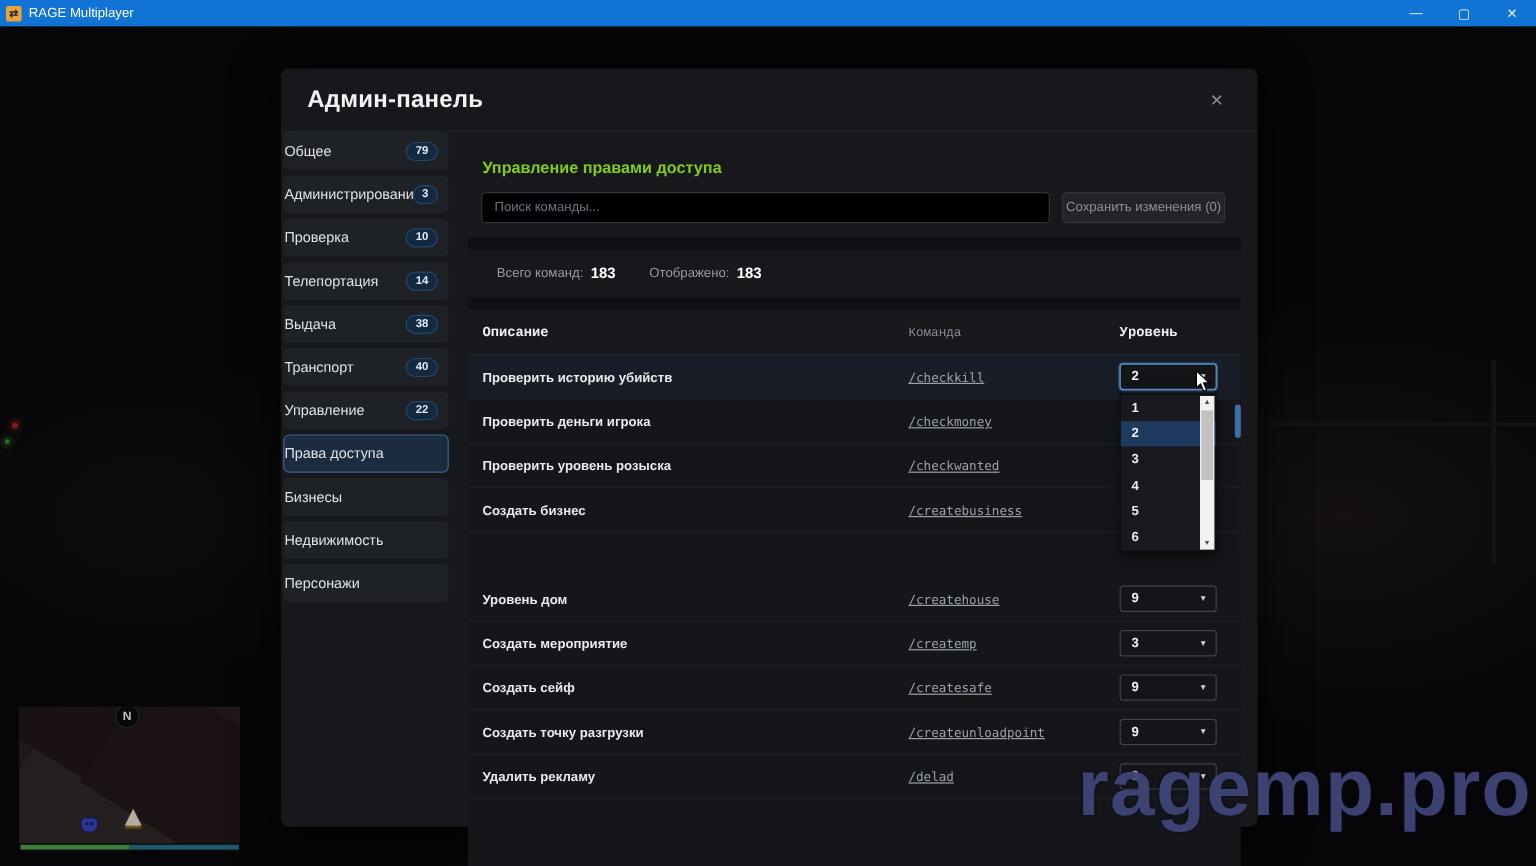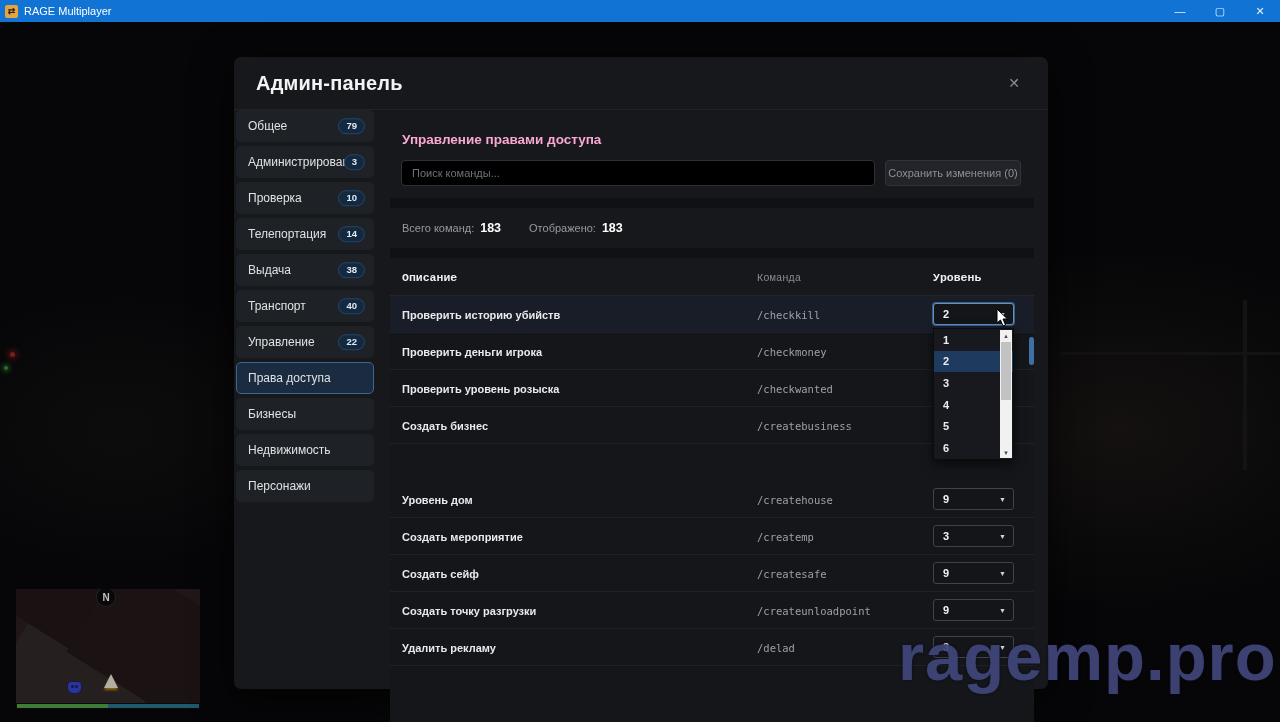--- a/index.html
+++ b/index.html
@@ -36,57 +36,57 @@
   .panel-header { position:absolute; left:0; top:0; width:814px; height:53px;
     border-bottom:1px solid rgba(255,255,255,.05); display:flex; align-items:center; }
   .panel-title { margin-left:22px; color:#f2f3f5; font-size:20px; font-weight:bold; letter-spacing:.2px; }
   .panel-close { position:absolute; right:24px; top:16px; width:20px; height:20px; color:#8a8d93;
     font-size:14px; display:flex; align-items:center; justify-content:center; cursor:default; }
 
   
   .sidebar { position:absolute; left:2px; top:53px; width:138px; }
   .side-item { position:relative; width:138px; height:32px; margin-bottom:4px; background:#1e2126;
     border:1px solid transparent; border-radius:5px; display:flex; align-items:center; color:#dfe1e4; font-size:12px; }
-  .side-item .lbl { margin-left:11px; white-space:nowrap; }
+  .side-item .lbl { white-space:nowrap; }
   .side-item .badge { position:absolute; right:8px; top:50%; transform:translateY(-50%);
     background:#13293f; border:1px solid #26466a; color:#dfeaf6; font-size:9.5px; font-weight:bold;
     padding:2px 7px; border-radius:9px; line-height:1; }
   .side-item .badge:empty { display:none; }
   .side-item.active { background:#1b2b40; border:1px solid #3c6694; }
 
   
   .content { position:absolute; left:156px; top:53px; width:644px; height:579px; background:#101114; }
   .block { background:#17181c; }
   .blk-head { position:absolute; left:0; top:0; width:644px; height:88px; }
-  .section-title { position:absolute; left:12px; top:22px; color:#f9a8d4; font-size:13.5px; font-weight:bold; }
+  .section-title { position:absolute; left:12px; top:22px; color:#84cc16; font-size:13.5px; font-weight:bold; }
   .search-input { position:absolute; left:11px; top:50px; width:474px; height:26px; background:#000000;
     border:1px solid #2e3138; border-radius:4px; color:#d7dade; font-size:11px; padding:0 10px; outline:none; }
   .search-input::placeholder { color:#6e737b; }
   .save-btn { position:absolute; left:495px; top:50px; width:136px; height:26px; background:#222429;
     border:1px solid #303339; border-radius:4px; color:#8b9097; font-size:11px;
     display:flex; align-items:center; justify-content:center; }
 
   .blk-stats { position:absolute; left:0; top:98px; width:644px; height:40px; display:flex; align-items:center; }
-  .stat { margin-left:12px; display:flex; align-items:center; }
+  .stat { margin-left:24px; display:flex; align-items:center; }
   .stat + .stat { margin-left:28px; }
   .stat .s-lbl { color:#959ba3; font-size:11px; }
   .stat .s-val { color:#ffffff; font-size:12.5px; font-weight:bold; margin-left:6px; }
 
   .blk-table { position:absolute; left:0; top:148px; width:644px; height:518px; background:#14161a; }
   .t-head { position:absolute; left:0; top:0; width:644px; height:38px; background:#17181c;
     border-bottom:1px solid #22252b;font-family:Liberation Mono, monospace; }
   .t-head .h-desc { position:absolute; left:12px; top:13px; color:#eef0f2; font-size:11.5px; font-weight:bold; }
   .t-head .h-cmd { position:absolute; left:367px; top:14px; color:#878d95; font-size:10.5px; }
   .t-head .h-lvl { position:absolute; left:543px; top:13px; color:#eef0f2; font-size:11.5px; font-weight:bold; }
 
   .t-row { position:absolute; left:0; width:644px; height:37px; border-bottom:1px solid #1e2127; }
   .t-row.hl { background:#181d28; }
   .t-row .c-desc { position:absolute; left:12px; top:13px; color:#e8eaec; font-size:11px; font-weight:bold; }
   .t-row .c-cmd { position:absolute; left:367px; top:13px; color:#9ba1a9; font-size:10.5px;
-    font-family:"DejaVu Sans Mono", monospace; }
+    font-family:"DejaVu Sans Mono", monospace;text-decoration:underline; }
   .lvl-select { position:absolute; left:543px; top:7px; width:81px; height:22px; background:#131519;
     border:1px solid #3f434b; border-radius:3px; }
   .lvl-select .v { position:absolute; left:9px; top:4px; color:#f2f3f5; font-size:11px; font-weight:bold; }
   .lvl-select .arr { position:absolute; right:7px; top:7px; color:#cfd3d8; font-size:7px; line-height:1; }
   .lvl-select.focus { border-color:#5e92c9; box-shadow:0 0 0 1px rgba(94,146,201,.55); }
 
   
   .scroll-pill { position:absolute; left:1029px; top:337px; width:5px; height:28px; background:#3e6fa6; border-radius:3px; }
 
   

